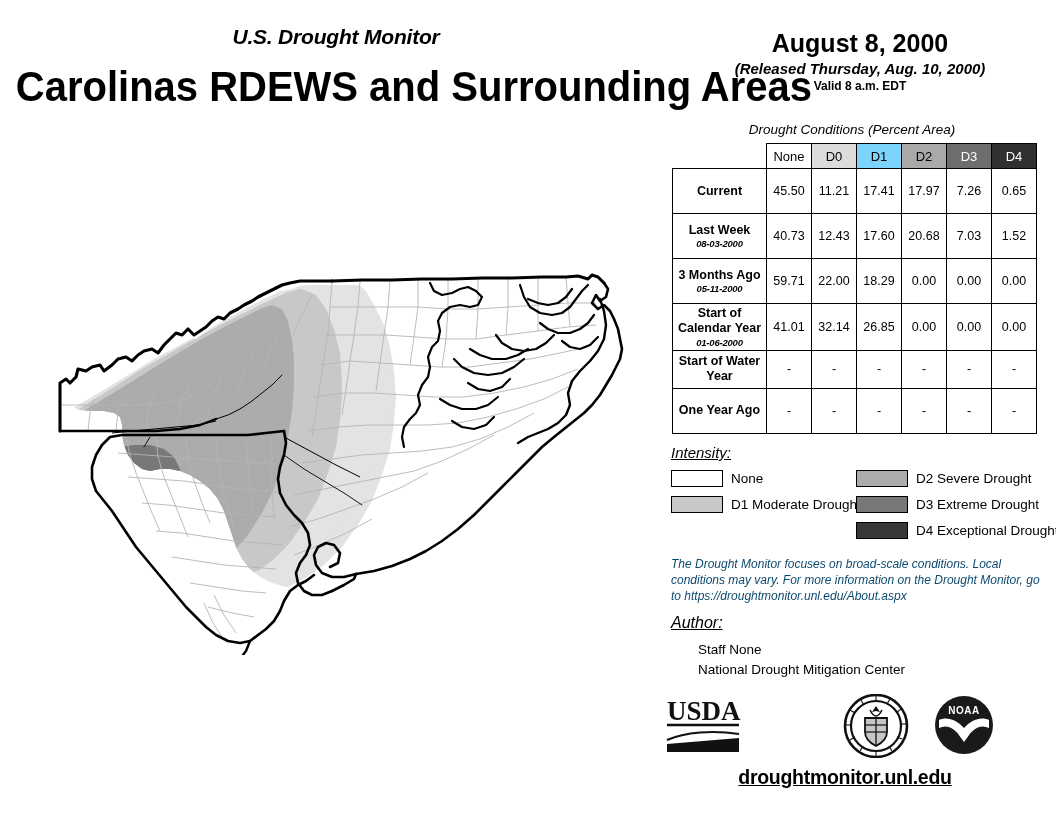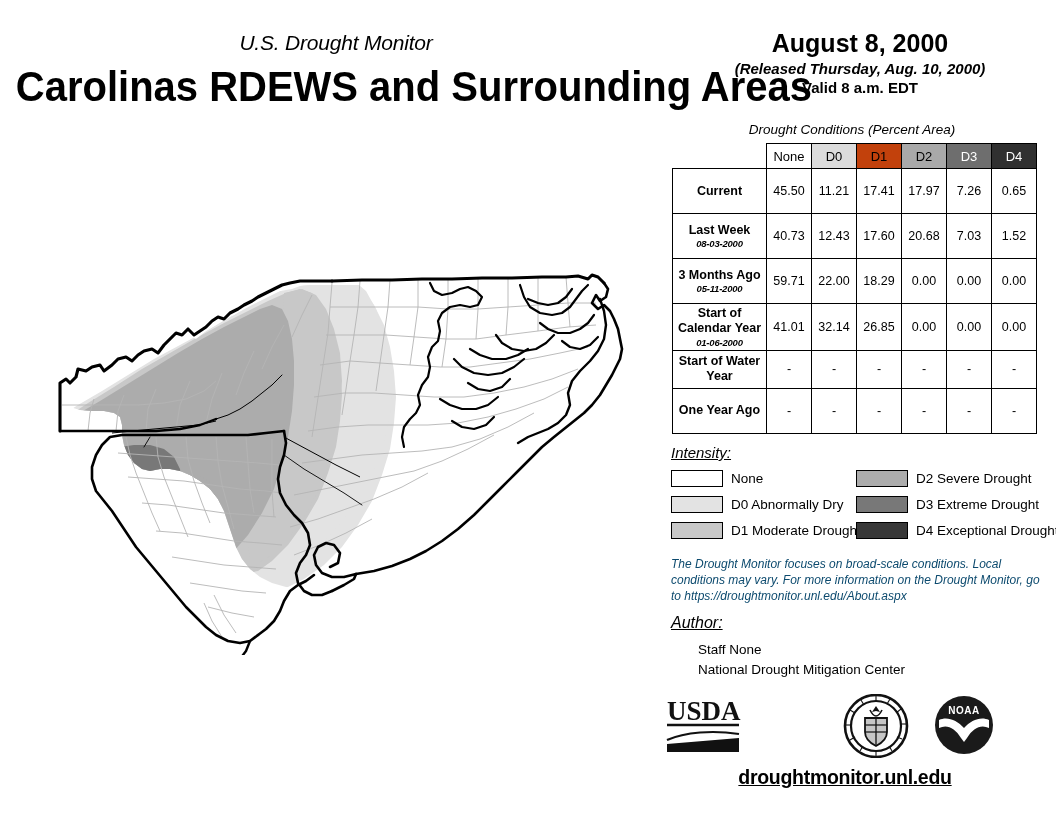--- a/index.html
+++ b/index.html
@@ -11,23 +11,23 @@
     overflow: hidden;
   }
   #page {
     position: relative;
     width: 1056px; height: 816px;
     background: #ffffff;
   }
 
   
   #title-sub {
-    position: absolute; left: 0; top: 31px; width: 672px;
+    position: absolute; left: 0; top: 25px; width: 672px;
     text-align: center;
-    font-size: 21px; font-weight: normal; font-style: italic;
+    font-size: 21px; font-weight: bold; font-style: italic;
     letter-spacing: -0.2px;
     color: #000;
   }
   #title-main {
     position: absolute; left: -8px; top: 62px; width: 680px;
     text-align: center;
     font-size: 43px; font-weight: bold;
     font-family: "Liberation Sans Narrow", "Liberation Sans", sans-serif;
     transform: scaleX(0.93);
     transform-origin: center top;
@@ -42,21 +42,21 @@
   }
   #date-main {
     font-size: 25px; font-weight: bold; color: #000;
     line-height: 1.1;
   }
   #date-released {
     font-size: 15px; font-weight: bold; font-style: italic;
     color: #000; line-height: 1.25; margin-top: 2px;
   }
   #date-valid {
-    font-size: 15px; font-weight: bold; color: #000;
+    font-size: 12px; font-weight: bold; color: #000;
     line-height: 1.2; margin-top: 1px;
   }
 
   
   #map-wrap {
     position: absolute; left: 0px; top: 255px;
     width: 660px; height: 400px;
   }
   #map-svg { display: block; }
 
@@ -76,21 +76,21 @@
   #dtable .corner {
     border: none; width: 94px;
   }
   #dtable thead th {
     height: 25px; width: 45px;
     font-size: 13px; font-weight: normal;
     text-align: center; vertical-align: middle;
   }
   #dtable thead th.h-none { background: #ffffff; color: #000; }
   #dtable thead th.h-d0   { background: #dcdcdc; color: #000; }
-  #dtable thead th.h-d1   { background: #c2410c; color: #000; }
+  #dtable thead th.h-d1   { background: #7dd3fc; color: #000; }
   #dtable thead th.h-d2   { background: #a9a9a9; color: #000; }
   #dtable thead th.h-d3   { background: #6e6e6e; color: #fff; }
   #dtable thead th.h-d4   { background: #303030; color: #fff; }
   #dtable tbody td {
     text-align: center; vertical-align: middle;
     height: 45px; background: #fff;
   }
   #dtable tbody td.rowlab {
     text-align: center; font-weight: bold; font-size: 12.5px;
     line-height: 1.18; padding: 2px 4px;
@@ -483,24 +483,20 @@
       </tr>
     </tbody>
   </table>
 
   <div id="intensity-head">Intensity:</div>
   <div id="legend">
     <div class="leg-col left">
       <div class="leg-row">
         <div class="leg-sw" style="background:#ffffff"></div>
         <div class="leg-txt">None</div>
-      </div>
-      <div class="leg-row">
-        <div class="leg-sw" style="background:#e3e3e3"></div>
-        <div class="leg-txt">D0 Abnormally Dry</div>
       </div>
       <div class="leg-row">
         <div class="leg-sw" style="background:#c8c8c8"></div>
         <div class="leg-txt">D1 Moderate Drought</div>
       </div>
     </div>
     <div class="leg-col right">
       <div class="leg-row">
         <div class="leg-sw" style="background:#acacac"></div>
         <div class="leg-txt">D2 Severe Drought</div>

